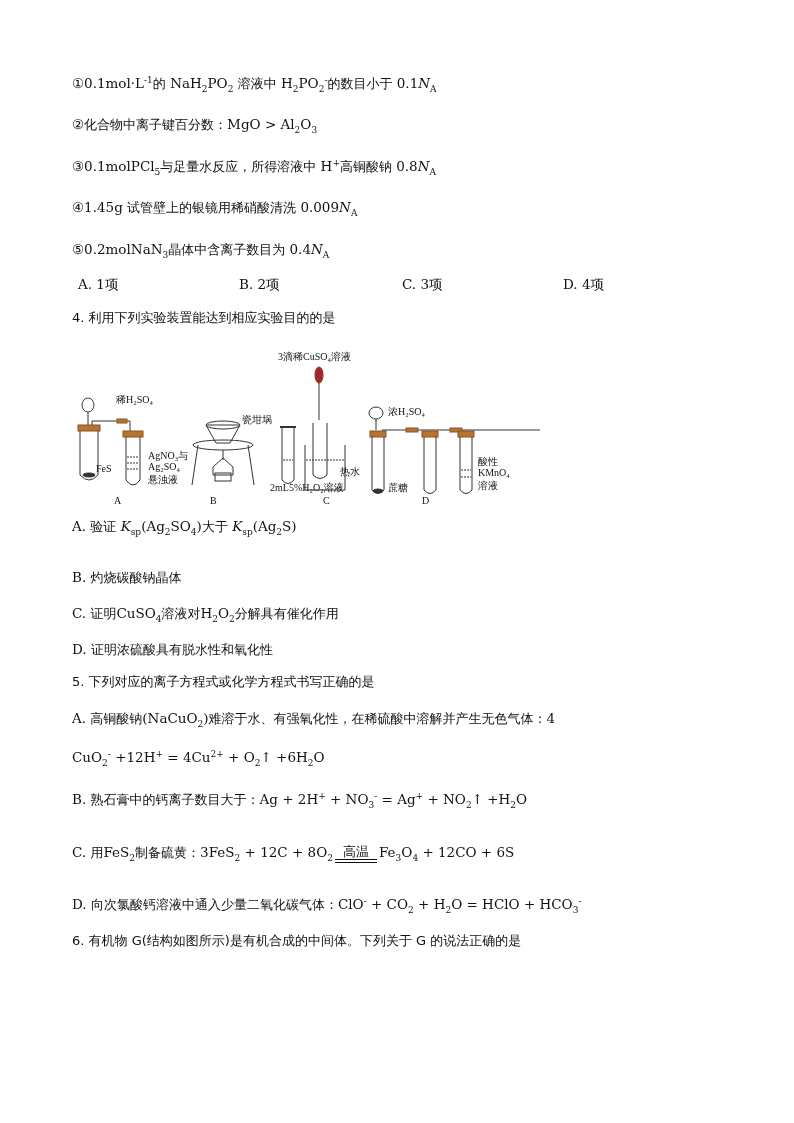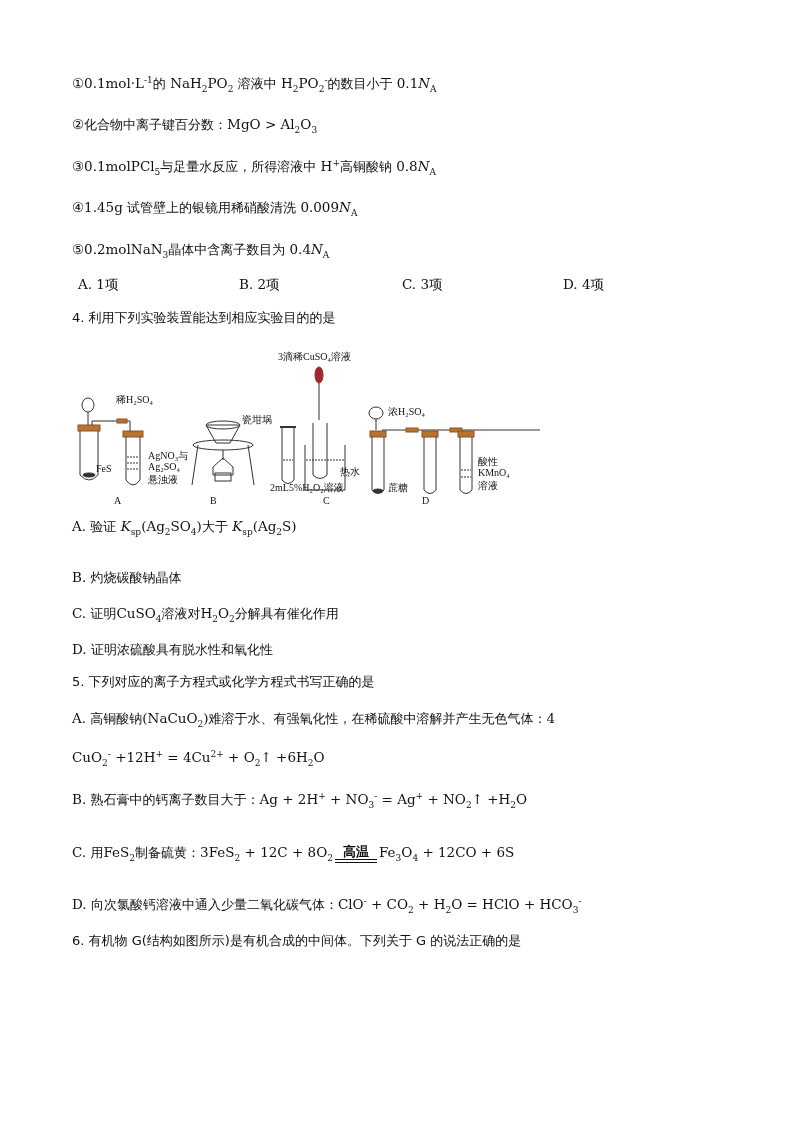--- a/index.html
+++ b/index.html
@@ -5,21 +5,21 @@
   html, body { margin: 0; padding: 0; background: #ffffff; }
   body { width: 794px; height: 1123px; position: relative; overflow: hidden;
          font-family: "DejaVu Serif", "Liberation Serif", serif; color: #111; }
   .line { position: absolute; left: 72px; font-size: 13.5px; white-space: nowrap; line-height: 20px; }
   .cjk { font-family: "DejaVu Sans", "Liberation Sans", sans-serif; font-size: 13px; }
   sub, sup { font-size: 9px; line-height: 0; }
   .it { font-style: italic; }
   .opt { position: absolute; font-size: 13.5px; line-height: 20px; white-space: nowrap; margin-left: 6px; }
   .diagram { position: absolute; left: 70px; top: 345px; width: 500px; height: 170px; }
   .dlabel { position: absolute; font-size: 10px; white-space: nowrap; font-family: Liberation Serif, serif; }
-  .over { display: inline-block; position: relative; vertical-align: bottom; text-align: center; margin: 0 2px; font-weight: bold; }
+  .over { display: inline-block; position: relative; vertical-align: bottom; text-align: center; margin: 0 2px; }
   .over .top { display: block; font-size: 13px; font-family: "DejaVu Sans", sans-serif; line-height: 14px; }
   .over .eq { display: block; border-top: 1px solid #111; border-bottom: 1px solid #111; height: 2px; width: 42px; }
 </style>
 </head>
 <body>
 
 <div class="line" style="top:73px">
   <span>①0.1mol·L<sup>-1</sup><span class="cjk">的</span> NaH<sub>2</sub>PO<sub>2</sub> <span class="cjk">溶液中</span> H<sub>2</sub>PO<sub>2</sub><sup>-</sup><span class="cjk">的数目小于</span> 0.1<span class="it">N</span><sub>A</sub></span>
 </div>
 <div class="line" style="top:114px">

